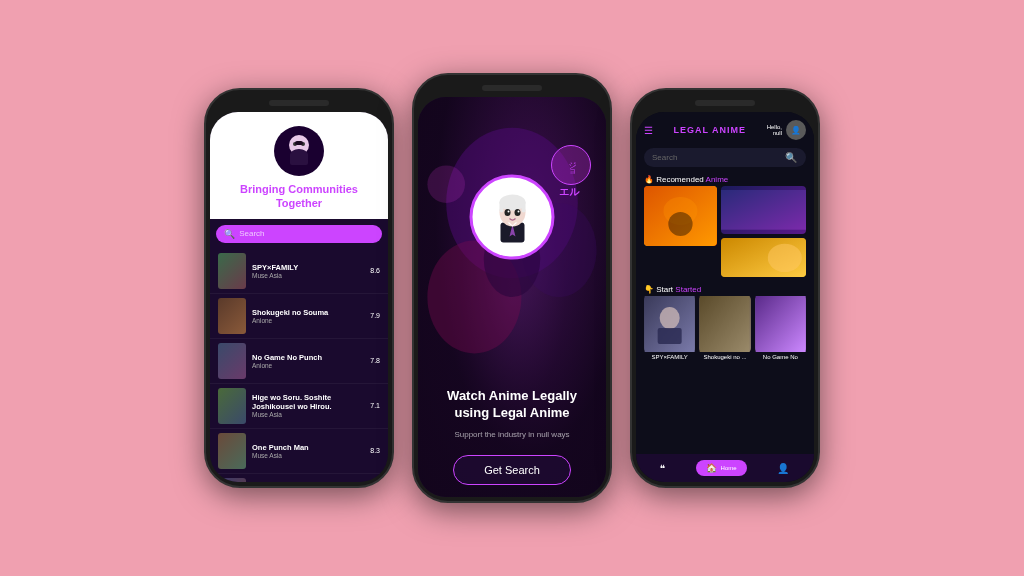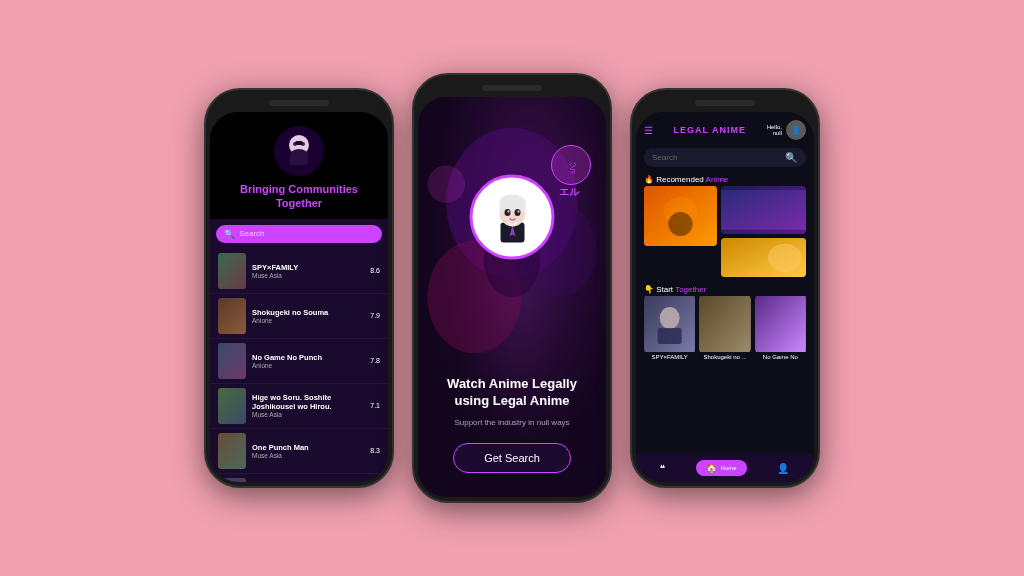--- a/index.html
+++ b/index.html
@@ -77,21 +77,21 @@
       width: 190px;
       height: 400px;
     }
     .phone-3 .phone-screen {
       height: 370px;
       background: #0d0d1a;
     }
 
     
     .p1-header {
-      background: #000000;
+      background: #ffffff;
       padding: 10px 8px 8px;
       text-align: center;
     }
     .p1-anime-icon {
       width: 50px;
       height: 50px;
       margin: 4px auto 6px;
       background: #1a0030;
       border-radius: 50%;
       display: flex;
@@ -157,21 +157,21 @@
       background: radial-gradient(ellipse at 60% 30%, rgba(80,20,100,0.6) 0%, rgba(20,5,30,0.8) 60%);
     }
     .p2-content {
       position: relative;
       z-index: 2;
       display: flex;
       flex-direction: column;
       align-items: flex-end;
       justify-content: flex-end;
       height: 100%;
-      padding-bottom: 24px;
+      padding-bottom: 12px;
     }
     .p2-bottom {
       text-align: center;
       margin-top: auto;
     }
     .p2-main-title {
       color: white;
       font-size: 13px;
       font-weight: bold;
       text-align: center;
@@ -520,21 +520,21 @@
                 <stop offset="100%" stop-color="#ffcc44"></stop>
               </linearGradient>
                 </defs>
               <ellipse cx="45" cy="14" rx="12" ry="10" fill="rgba(255,200,100,0.5)"></ellipse>
             </svg>
           </div>
         </div>
       </div>
 
       <div class="p3-section-title">
-        👇 <span style="color:white;">Start</span><span style="color:#cc44ff;"> Together</span>
+        👇 <span style="color:white;">Start</span><span style="color:#cc44ff;"> Started</span>
       </div>
 
       <div class="p3-watch-row">
         <div class="p3-watch-thumb watch-1">
           <svg width="100%" height="100%" viewBox="0 0 50 56">
             <rect width="50" height="56" fill="url(#gw1)"></rect>
             <defs>
                 <linearGradient id="gw1" x1="0" y1="0" x2="1" y2="1">
               <stop offset="0%" stop-color="#3a3a5a"></stop>
               <stop offset="100%" stop-color="#7a7aaa"></stop>

